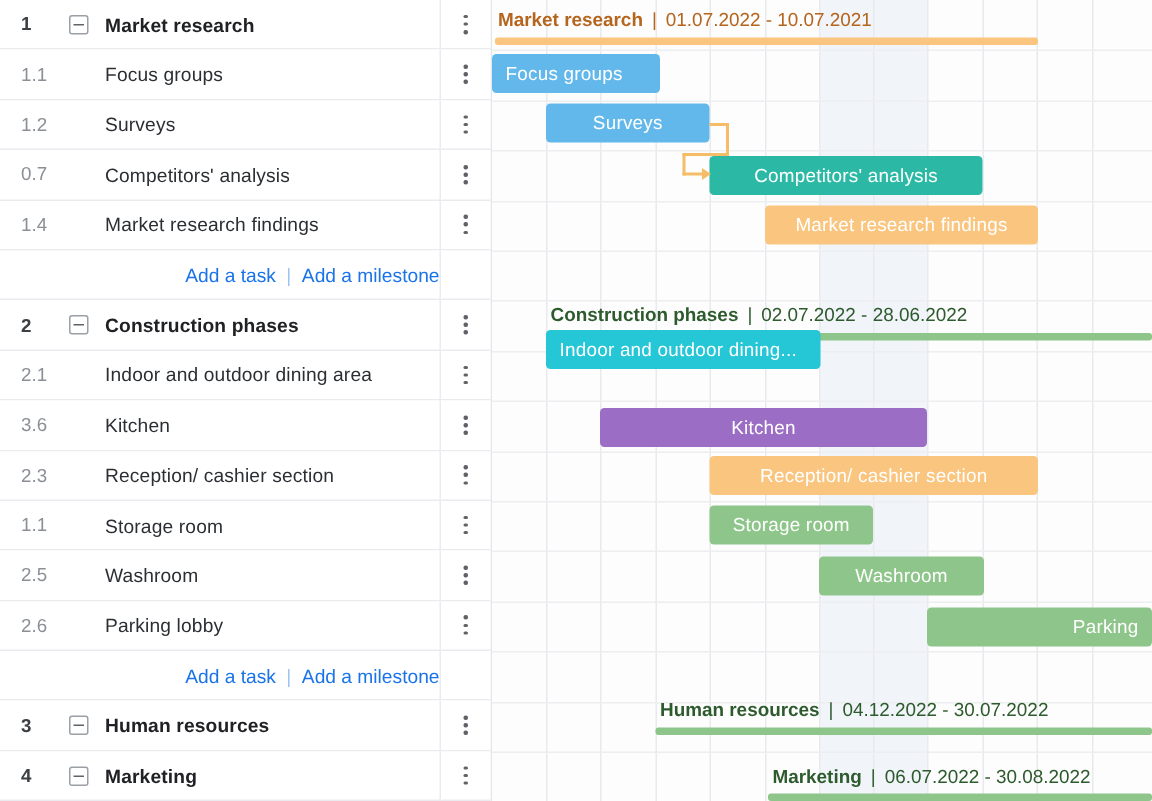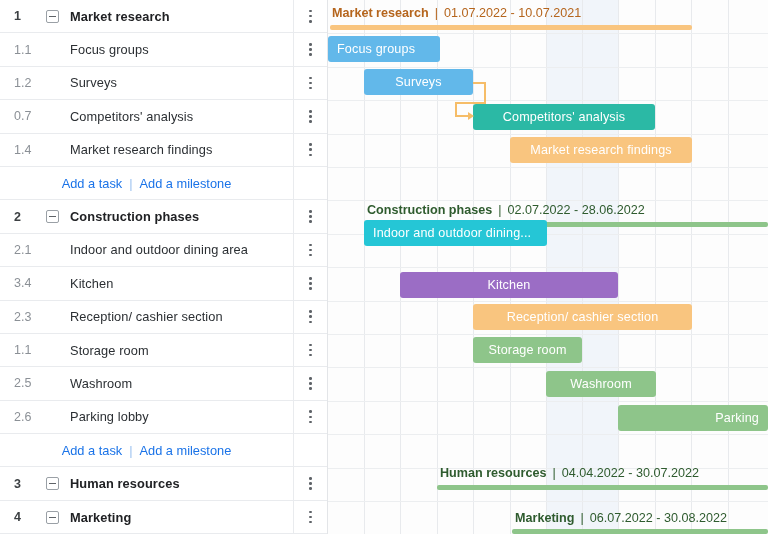--- a/index.html
+++ b/index.html
@@ -72,21 +72,21 @@
     justify-content: center;
     gap: 2.5px;
   }
   .kebab i {
     display: block;
     width: 2.6px; height: 2.6px;
     border-radius: 50%;
     background: #5f6368;
   }
   .row.addrow {
-    justify-content: center;
+    justify-content: flex-end;
     padding-right: 34px;
   }
   .addrow .links {
     display: flex;
     align-items: center;
     gap: 7px;
     font-size: 12.8px;
   }
   .addrow a { color: #1a73e8; text-decoration: none; cursor: pointer; }
   .addrow .sep { color: #9ec3f0; }
@@ -238,21 +238,21 @@
         <div class="cell-num">2.1</div>
         <div class="spacer-indent"></div>
         <div class="cell-name">Indoor and outdoor dining area</div>
         <div class="kebab">
           <i></i>
           <i></i>
           <i></i>
         </div>
       </div>
       <div class="row">
-        <div class="cell-num">3.4</div>
+        <div class="cell-num">3.6</div>
         <div class="spacer-indent"></div>
         <div class="cell-name">Kitchen</div>
         <div class="kebab">
           <i></i>
           <i></i>
           <i></i>
         </div>
       </div>
       <div class="row">
         <div class="cell-num">2.3</div>
@@ -360,21 +360,21 @@
       <div class="summary-bar" style="left: 2px; top: 25px; width: 362px; background: rgb(249, 197, 127);"></div>
       <div class="summary-label" style="left: 39px; top: 203px; color: rgb(46, 91, 46);">
         <span class="nm">Construction phases</span>
         <span class="pipe">|</span>
         <span class="dt">02.07.2022 - 28.06.2022</span>
       </div>
       <div class="summary-bar" style="left: 36px; top: 222px; width: 404px; background: rgb(142, 197, 138);"></div>
       <div class="summary-label" style="left: 112px; top: 466px; color: rgb(46, 91, 46);">
         <span class="nm">Human resources</span>
         <span class="pipe">|</span>
-        <span class="dt">04.04.2022 - 30.07.2022</span>
+        <span class="dt">04.12.2022 - 30.07.2022</span>
       </div>
       <div class="summary-bar" style="left: 109px; top: 485px; width: 331px; background: rgb(142, 197, 138);"></div>
       <div class="summary-label" style="left: 187px; top: 511px; color: rgb(46, 91, 46);">
         <span class="nm">Marketing</span>
         <span class="pipe">|</span>
         <span class="dt">06.07.2022 - 30.08.2022</span>
       </div>
       <div class="summary-bar" style="left: 184px; top: 529px; width: 256px; background: rgb(142, 197, 138);"></div>
       <div class="bar lbl-left" style="left: 0px; top: 36px; width: 112px; background: rgb(98, 184, 234);">Focus groups</div>
       <div class="bar lbl-center" style="left: 36px; top: 69px; width: 109px; background: rgb(98, 184, 234);">Surveys</div>

